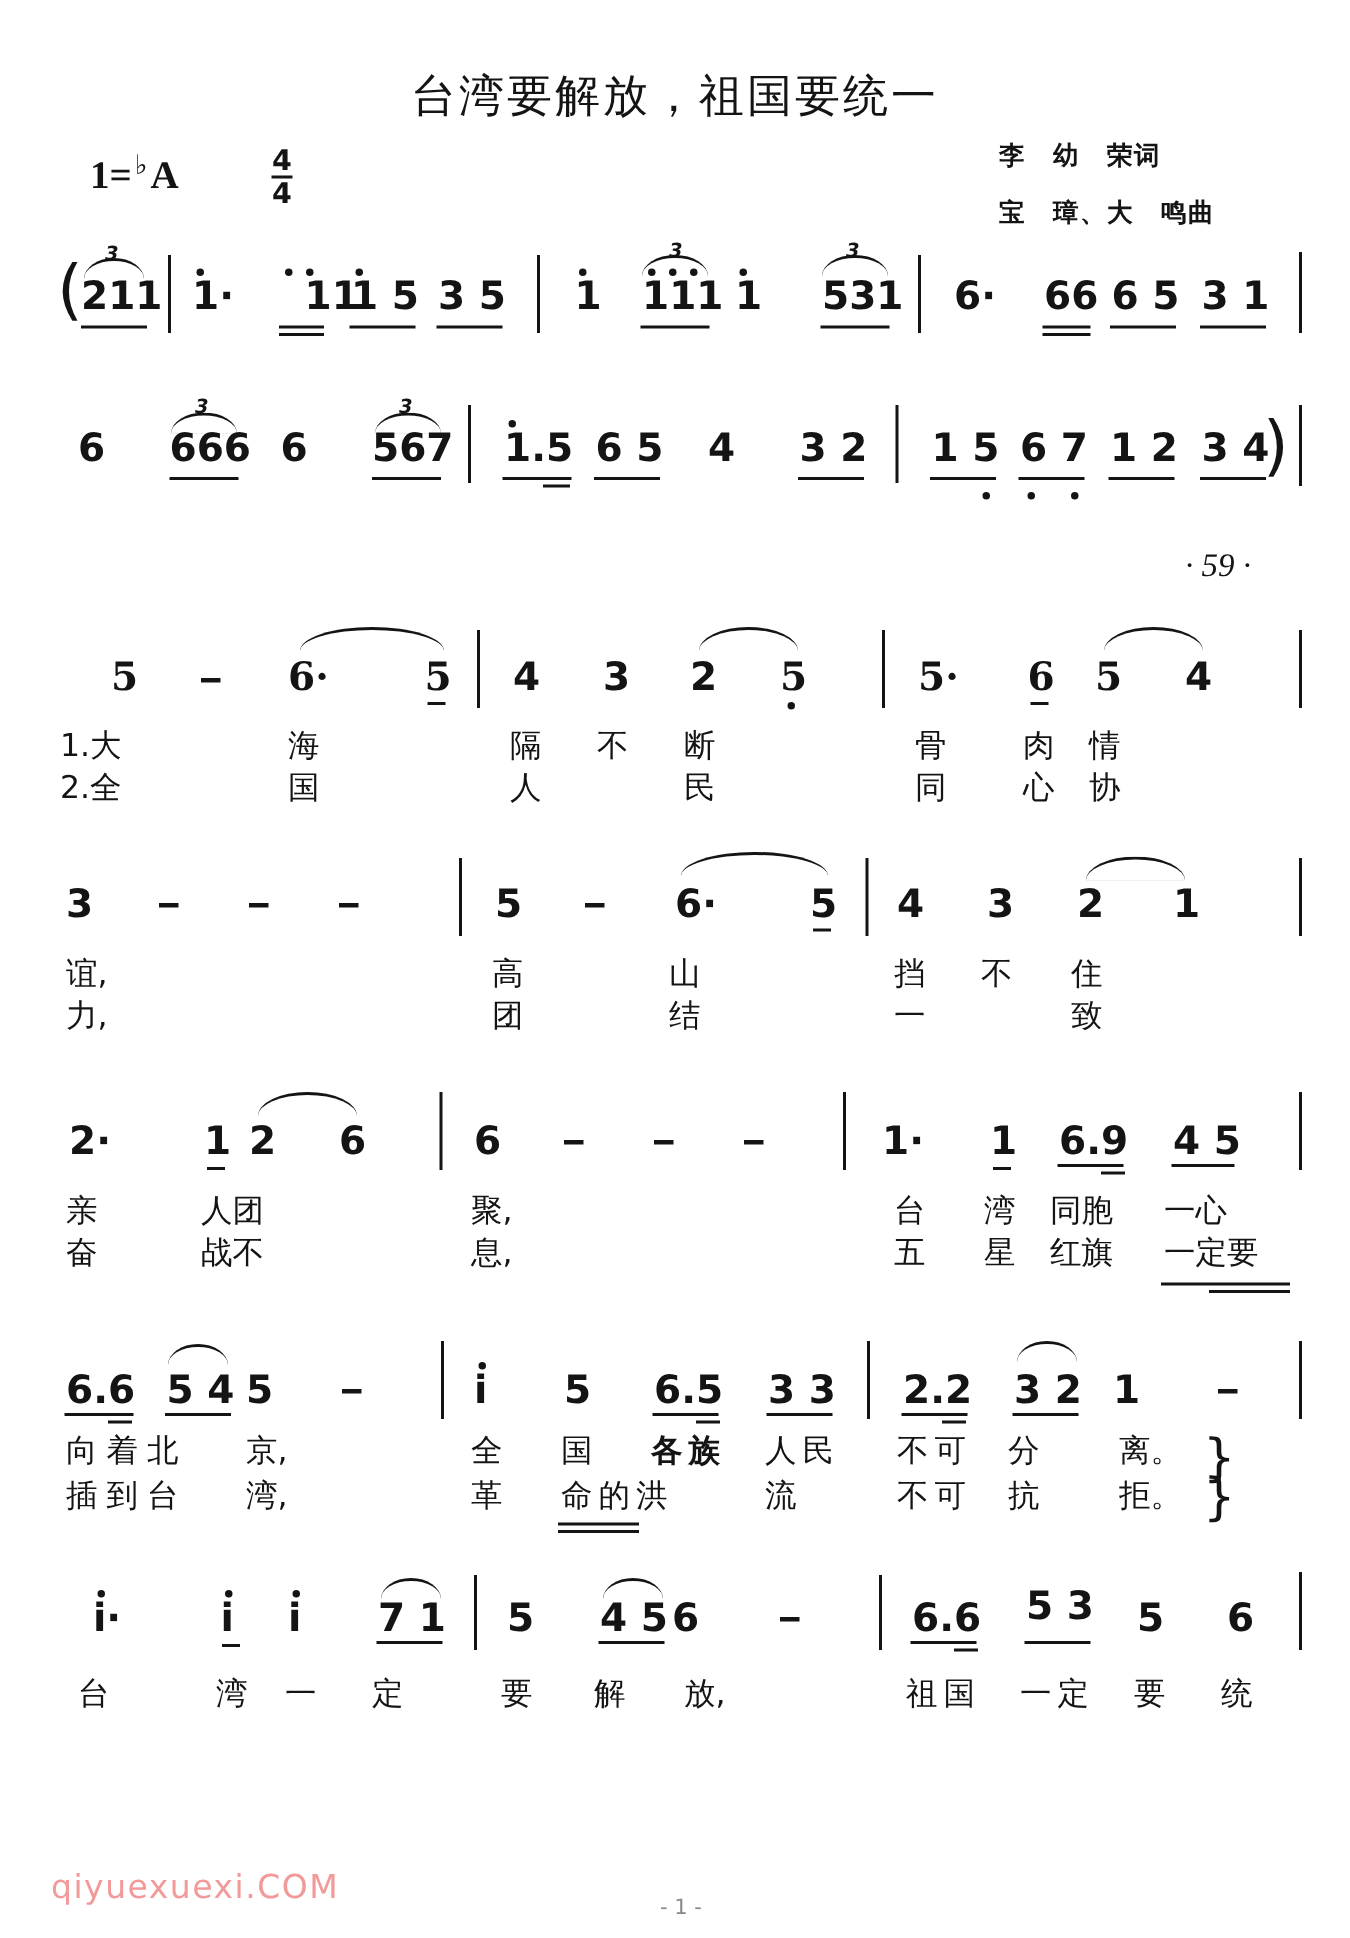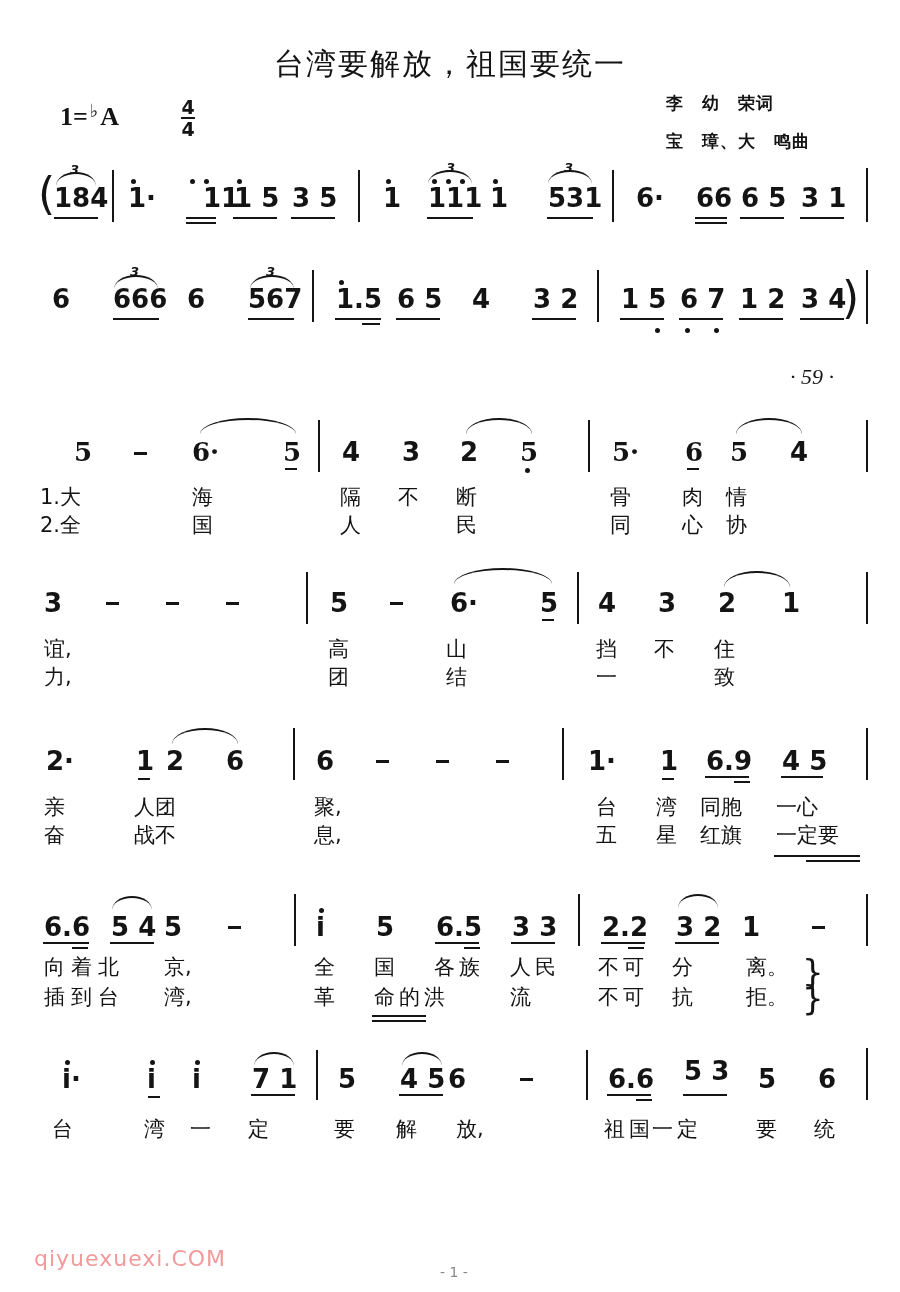--- a/index.html
+++ b/index.html
@@ -41,21 +41,21 @@
   <span>4</span>
   <span style="border-top:2px solid #141414;width:14px;margin:0 auto;height:0"></span>
   <span>4</span>
 </div>
 
 <div class="abs credit" style="left:666px;top:92px;">李　幼　荣词</div>
 <div class="abs credit" style="left:666px;top:130px;">宝　璋、大　鸣曲</div>
 
 <div>
   <div class="paren" style="left:38px;top:172px;">(</div>
-  <div class="note" style="left:54px;top:183px;">184</div>
+  <div class="note" style="left:54px;top:183px;">211</div>
   <div class="slur" style="left:56px;top:172px;width:40px;"></div>
   <div class="trip" style="left:70px;top:162px;">3</div>
   <div class="ul" style="left:54px;top:217px;width:44px;"></div>
 
   <div class="bar" style="left:112px;top:170px;height:52px;"></div>
 
   <div class="note" style="left:128px;top:183px;">1·</div>
   <div class="dot" style="left:131px;top:179px;"></div>
 
   <div class="note" style="left:187px;top:183px;margin-left:16px;">11</div>
@@ -325,21 +325,21 @@
   <div class="slur" style="left:678px;top:894px;width:40px;height:12px;"></div>
   <div class="note" style="left:742px;top:912px;">1</div>
   <div class="dash" style="left:812px;top:926px;"></div>
 
   <div class="bar" style="left:866px;top:894px;height:52px;"></div>
 
   <div class="lyr" style="left:44px;top:954px;letter-spacing:6px;">向着北</div>
   <div class="lyr" style="left:164px;top:954px;">京,</div>
   <div class="lyr" style="left:314px;top:954px;">全</div>
   <div class="lyr" style="left:374px;top:954px;">国</div>
-  <div class="lyr" style="left:434px;top:954px;letter-spacing:4px;">各族</div>
+  <div class="lyr" style="left:434px;top:954px;letter-spacing:4px;font-weight:bold;">各族</div>
   <div class="lyr" style="left:510px;top:954px;letter-spacing:4px;">人民</div>
   <div class="lyr" style="left:598px;top:954px;letter-spacing:4px;">不可</div>
   <div class="lyr" style="left:672px;top:954px;">分</div>
   <div class="lyr" style="left:746px;top:954px;">离。</div>
 
   <div class="lyr" style="left:44px;top:984px;letter-spacing:6px;">插到台</div>
   <div class="lyr" style="left:164px;top:984px;">湾,</div>
   <div class="lyr" style="left:314px;top:984px;">革</div>
   <div class="lyr" style="left:374px;top:984px;letter-spacing:4px;">命的洪</div>
   <div class="lyr" style="left:510px;top:984px;">流</div>
@@ -387,19 +387,19 @@
   <div class="bar" style="left:866px;top:1048px;height:52px;"></div>
 
   <div class="lyr" style="left:52px;top:1116px;">台</div>
   <div class="lyr" style="left:144px;top:1116px;">湾</div>
   <div class="lyr" style="left:190px;top:1116px;">一</div>
   <div class="lyr" style="left:248px;top:1116px;">定</div>
   <div class="lyr" style="left:334px;top:1116px;">要</div>
   <div class="lyr" style="left:396px;top:1116px;">解</div>
   <div class="lyr" style="left:456px;top:1116px;">放,</div>
   <div class="lyr" style="left:604px;top:1116px;letter-spacing:4px;">祖国</div>
-  <div class="lyr" style="left:652px;top:1116px;letter-spacing:4px;">一定</div>
+  <div class="lyr" style="left:680px;top:1116px;letter-spacing:4px;">一定</div>
   <div class="lyr" style="left:756px;top:1116px;">要</div>
   <div class="lyr" style="left:814px;top:1116px;">统</div>
 </div>
 
 <div class="abs wm" style="left:34px;top:1246px;">qiyuexuexi.COM</div>
 <div class="abs footer" style="left:440px;top:1264px;">- 1 -</div>
 
 </body></html>

